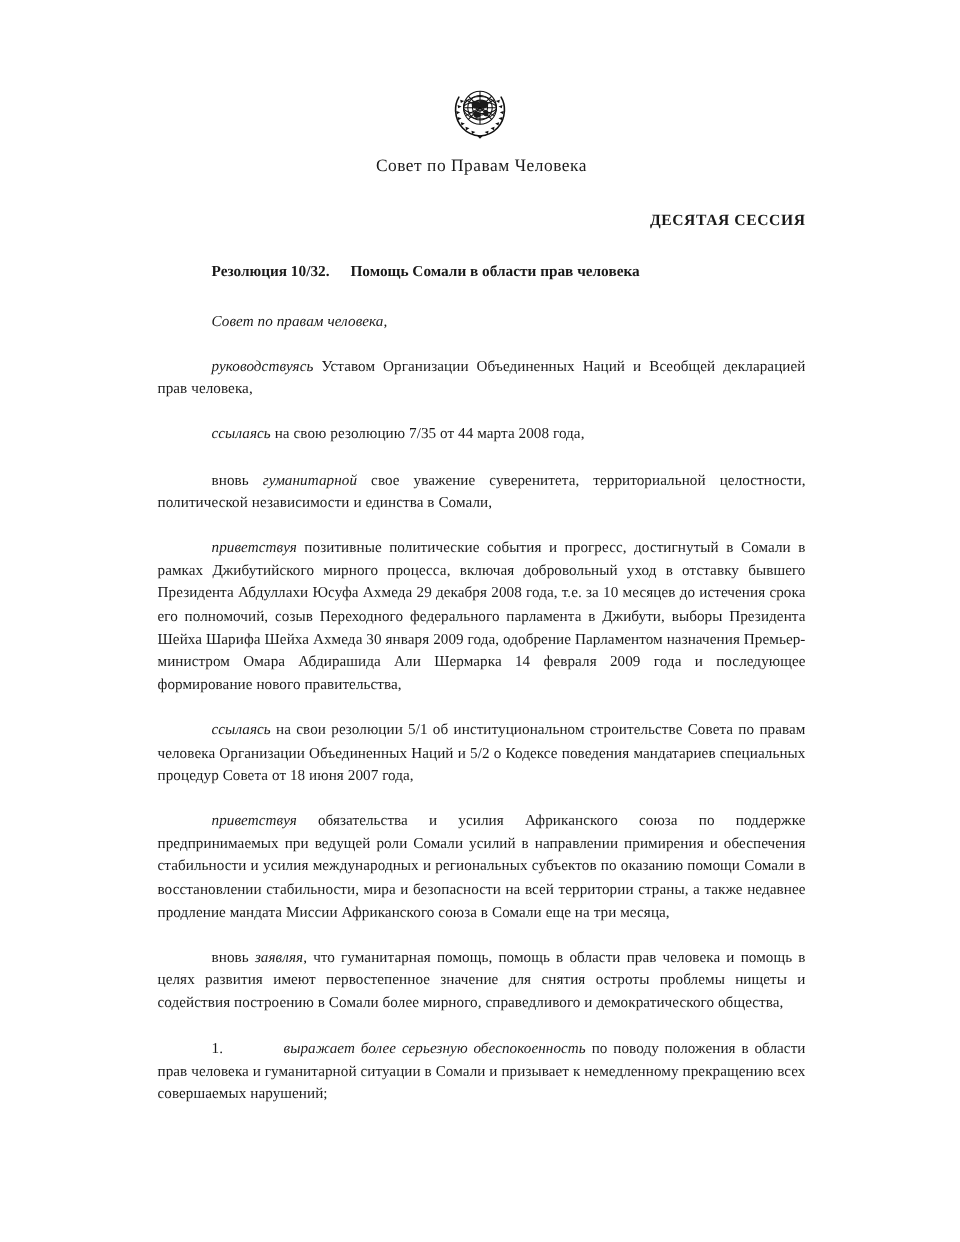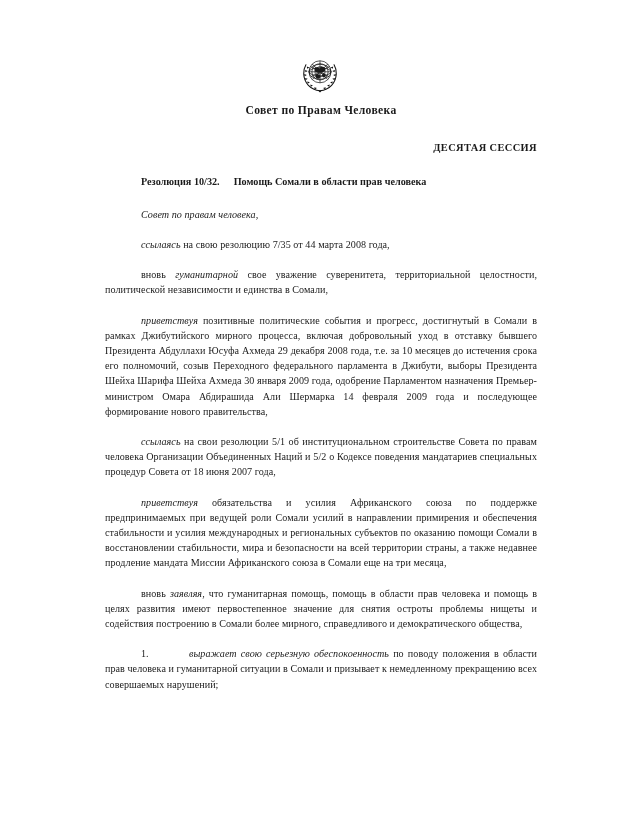--- a/index.html
+++ b/index.html
@@ -44,21 +44,21 @@
   
   .content {
     position: absolute;
     left: 105px;
     top: 104px;
     width: 432px;
   }
 
   .doc-title {
     text-align: center;
-    font-weight: bold;
+    font-weight: normal;
     font-size: 11.6px;
     letter-spacing: 0.35px;
     margin: 0 0 23px 0;
     line-height: 1.25;
   }
   .session {
     text-align: right;
     font-weight: bold;
     font-size: 10.4px;
     letter-spacing: 0.4px;
@@ -162,20 +162,24 @@
     <h2 class="session">ДЕСЯТАЯ СЕССИЯ</h2>
 
     <h3 class="res-heading">
       <span class="res-num">Резолюция 10/32.</span><span>Помощь Сомали в области прав человека</span>
     </h3>
 
     <p class="para nojust">
       <em>Совет по правам человека,</em>
     </p>
 
+    <p class="para">
+      <em>руководствуясь</em>
+      <span>Уставом Организации Объединенных Наций и Всеобщей декларацией прав человека,</span>
+    </p>
 
     <p class="para">
       <em>ссылаясь</em>
       <span>на свою резолюцию 7/35 от 44 марта 2008 года,</span>
     </p>
 
     <p class="para">
       <span>вновь</span>
       <em>гуманитарной</em>
       <span>свое уважение суверенитета, территориальной целостности, политической независимости и единства в Сомали,</span>
@@ -195,18 +199,18 @@
       <em>приветствуя</em>
       <span>обязательства и усилия Африканского союза по поддержке предпринимаемых при ведущей роли Сомали усилий в направлении примирения и обеспечения стабильности и усилия международных и региональных субъектов по оказанию помощи Сомали в восстановлении стабильности, мира и безопасности на всей территории страны, а также недавнее продление мандата Миссии Африканского союза в Сомали еще на три месяца,</span>
     </p>
 
     <p class="para">
       <span>вновь</span>
       <em>заявляя</em><span>, что гуманитарная помощь, помощь в области прав человека и помощь в целях развития имеют первостепенное значение для снятия остроты проблемы нищеты и содействия построению в Сомали более мирного, справедливого и демократического общества,</span>
     </p>
 
     <p class="para operative">
-      <span class="op-num">1.</span><em>выражает свою серьезную обеспокоенность</em>
+      <span class="op-num">1.</span><em>выражает более серьезную обеспокоенность</em>
       <span>по поводу положения в области прав человека и гуманитарной ситуации в Сомали и призывает к немедленному прекращению всех совершаемых нарушений;</span>
     </p>
 
   </div>
 </div>
 
 </body></html>

